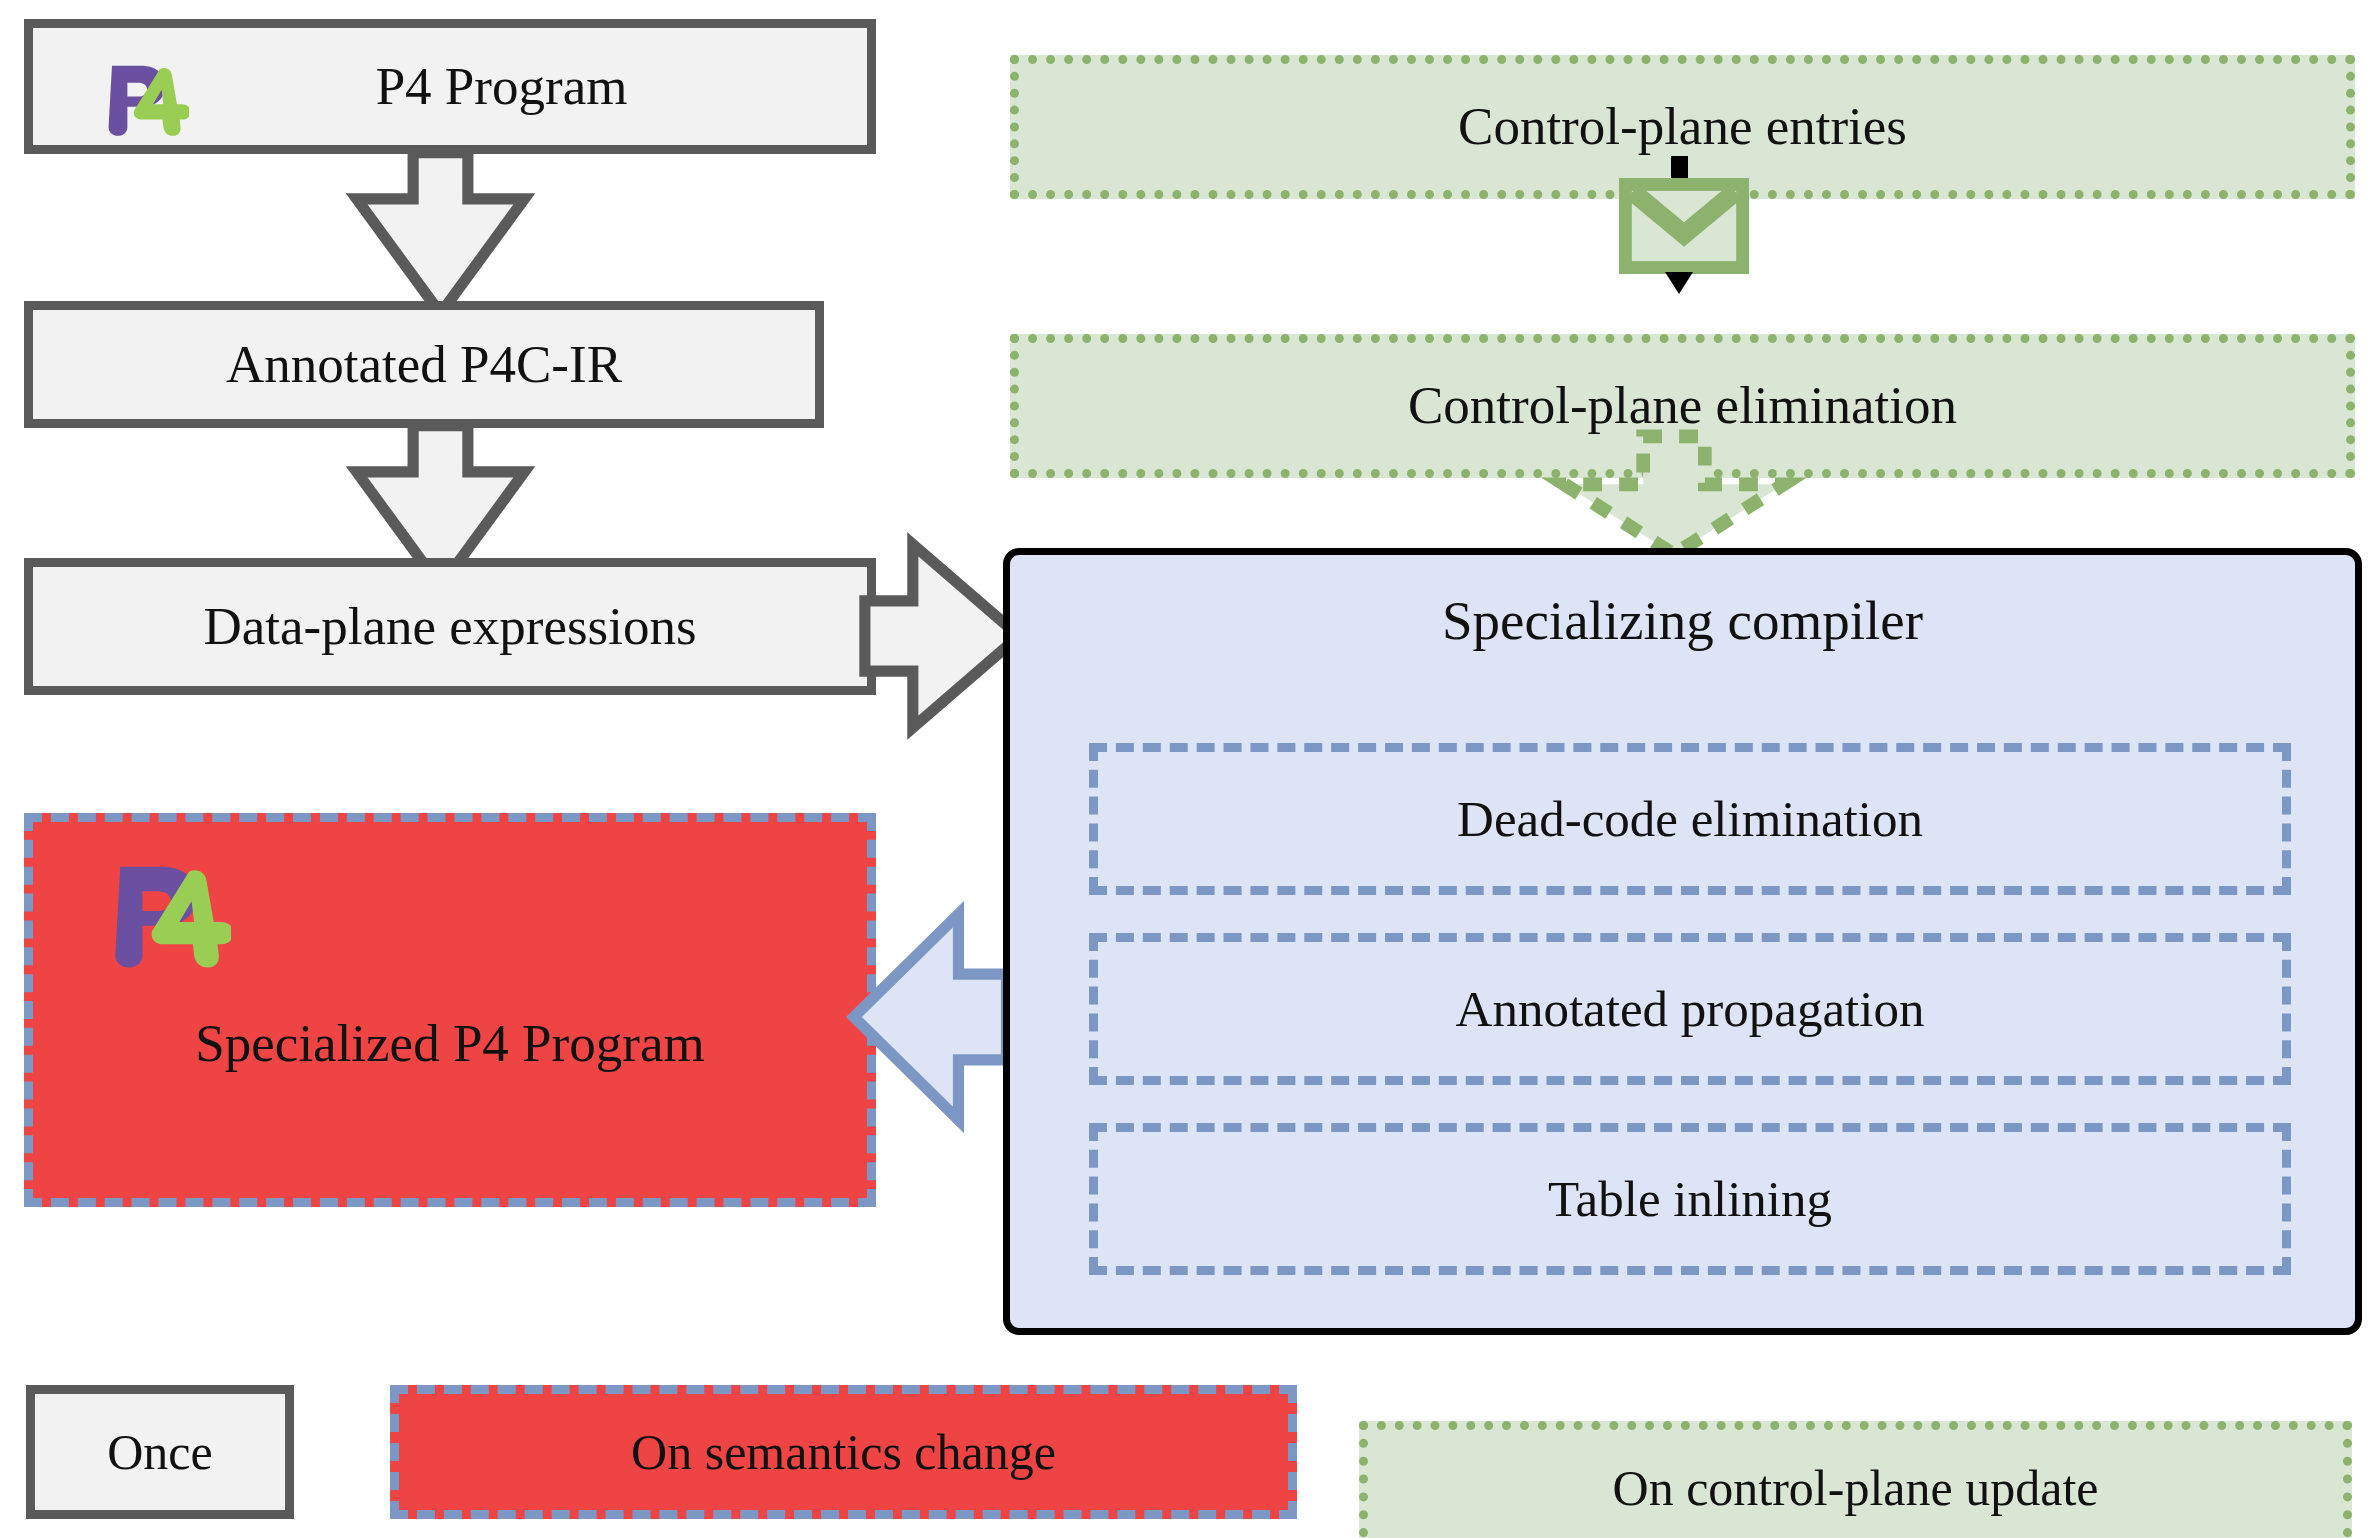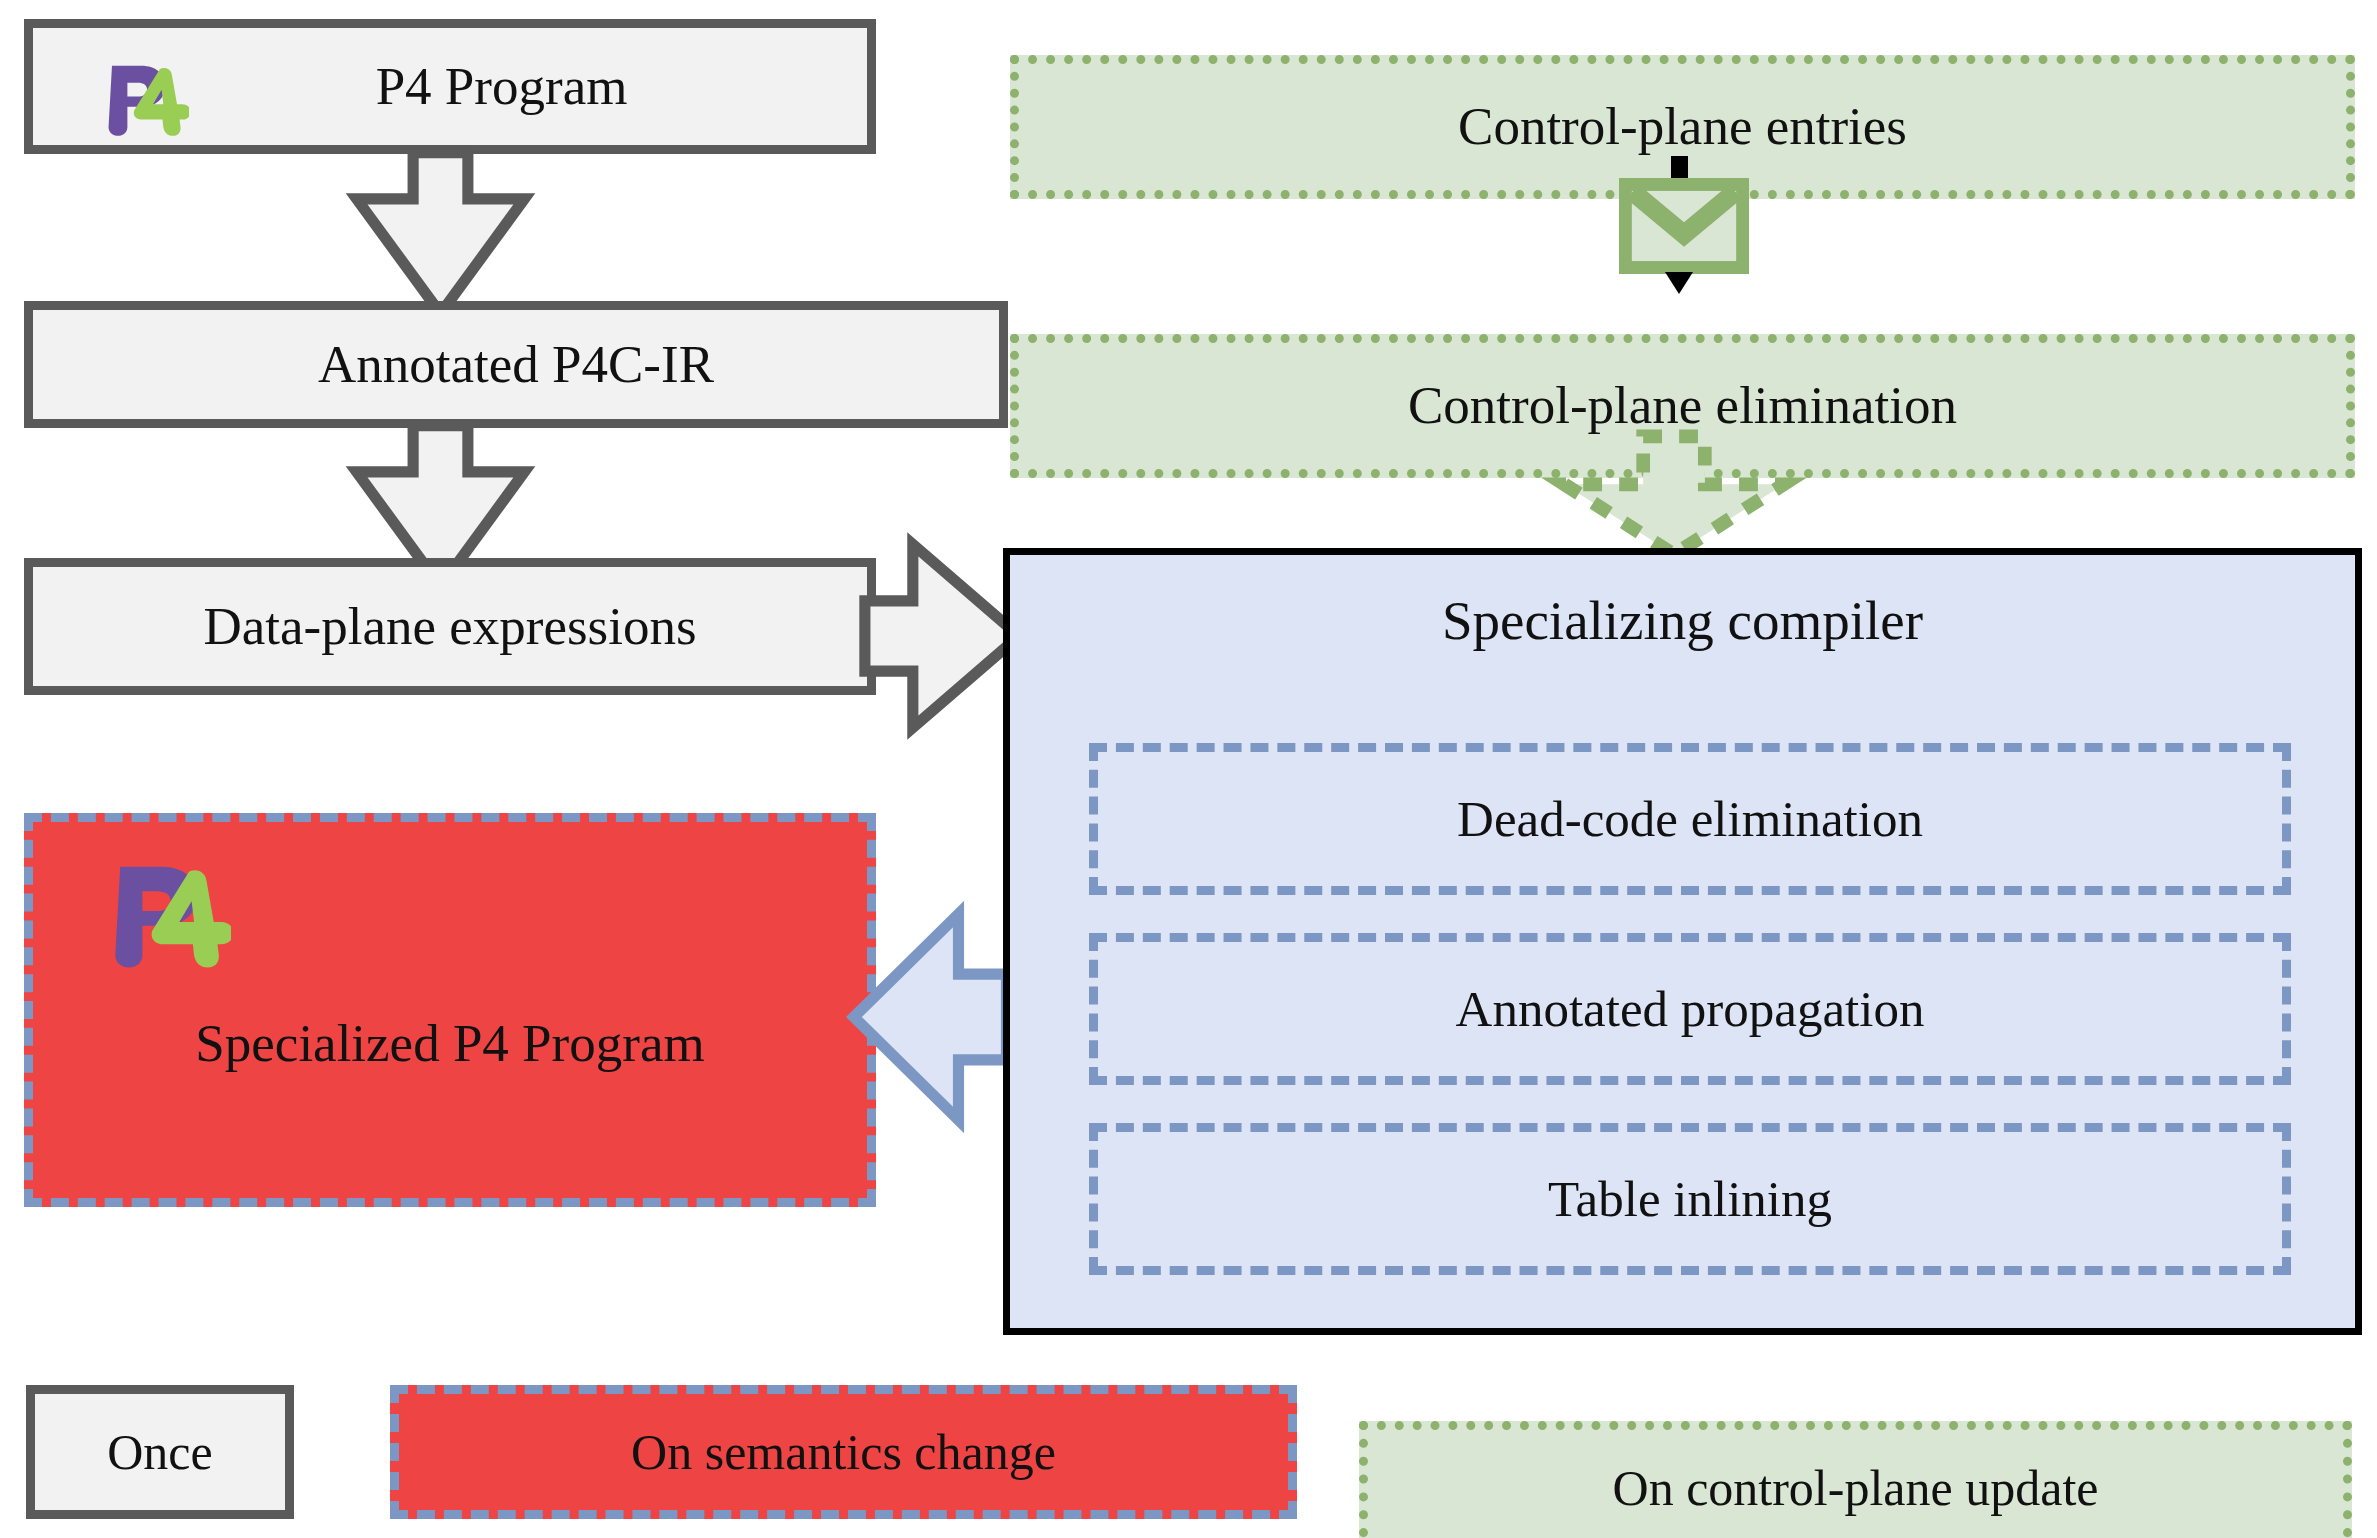--- a/index.html
+++ b/index.html
@@ -85,21 +85,21 @@
     </span>
     <span class="lbl" style="margin-left:103px;">P4 Program</span>
   </div>
 
   <div class="arrow" style="left:342px;top:151px;">
     <svg width="197" height="166" viewBox="0 0 230 194">
       <polygon points="83,2 147,2 147,56 213,56 115,190 17,56 83,56" fill="#F2F2F2" stroke="#5A5A5A" stroke-width="13" stroke-linejoin="miter"></polygon>
     </svg>
   </div>
 
-  <div class="box grey" style="left:24px;top:301px;width:984px;height:127px;">
+  <div class="box grey" style="left:24px;top:301px;width:800px;height:127px;">
     <span class="lbl">Annotated P4C-IR</span>
   </div>
 
   <div class="arrow" style="left:342px;top:424px;">
     <svg width="197" height="166" viewBox="0 0 230 194">
       <polygon points="83,2 147,2 147,56 213,56 115,190 17,56 83,56" fill="#F2F2F2" stroke="#5A5A5A" stroke-width="13" stroke-linejoin="miter"></polygon>
     </svg>
   </div>
 
   <div class="box grey" style="left:24px;top:558px;width:852px;height:137px;">
@@ -150,21 +150,21 @@
   <div class="box green" style="left:1010px;top:298px;width:1345px;height:144px;">
     <span class="lbl">Control-plane elimination</span>
   </div>
 
   <div class="arrow" style="left:1554px;top:433px;">
     <svg width="240" height="125" viewBox="0 0 280 146">
       <polygon points="104,4 176,4 176,60 268,60 140,142 12,60 104,60" fill="#D9E6D3" stroke="#8CB26D" stroke-width="16" stroke-dasharray="22 20" stroke-linejoin="miter"></polygon>
     </svg>
   </div>
 
-  <div class="compiler" style="left:1003px;top:548px;width:1359px;height:787px;">
+  <div class="compiler" style="left:1003px;top:548px;width:1359px;height:787px;border-radius:16px;">
     <div class="compiler-title">Specializing compiler</div>
 
     <div class="pass" style="left:79px;top:188px;width:1202px;height:152px;">
       <span class="lbl">Dead-code elimination</span>
     </div>
 
     <div class="pass" style="left:79px;top:378px;width:1202px;height:152px;">
       <span class="lbl">Annotated propagation</span>
     </div>
 

